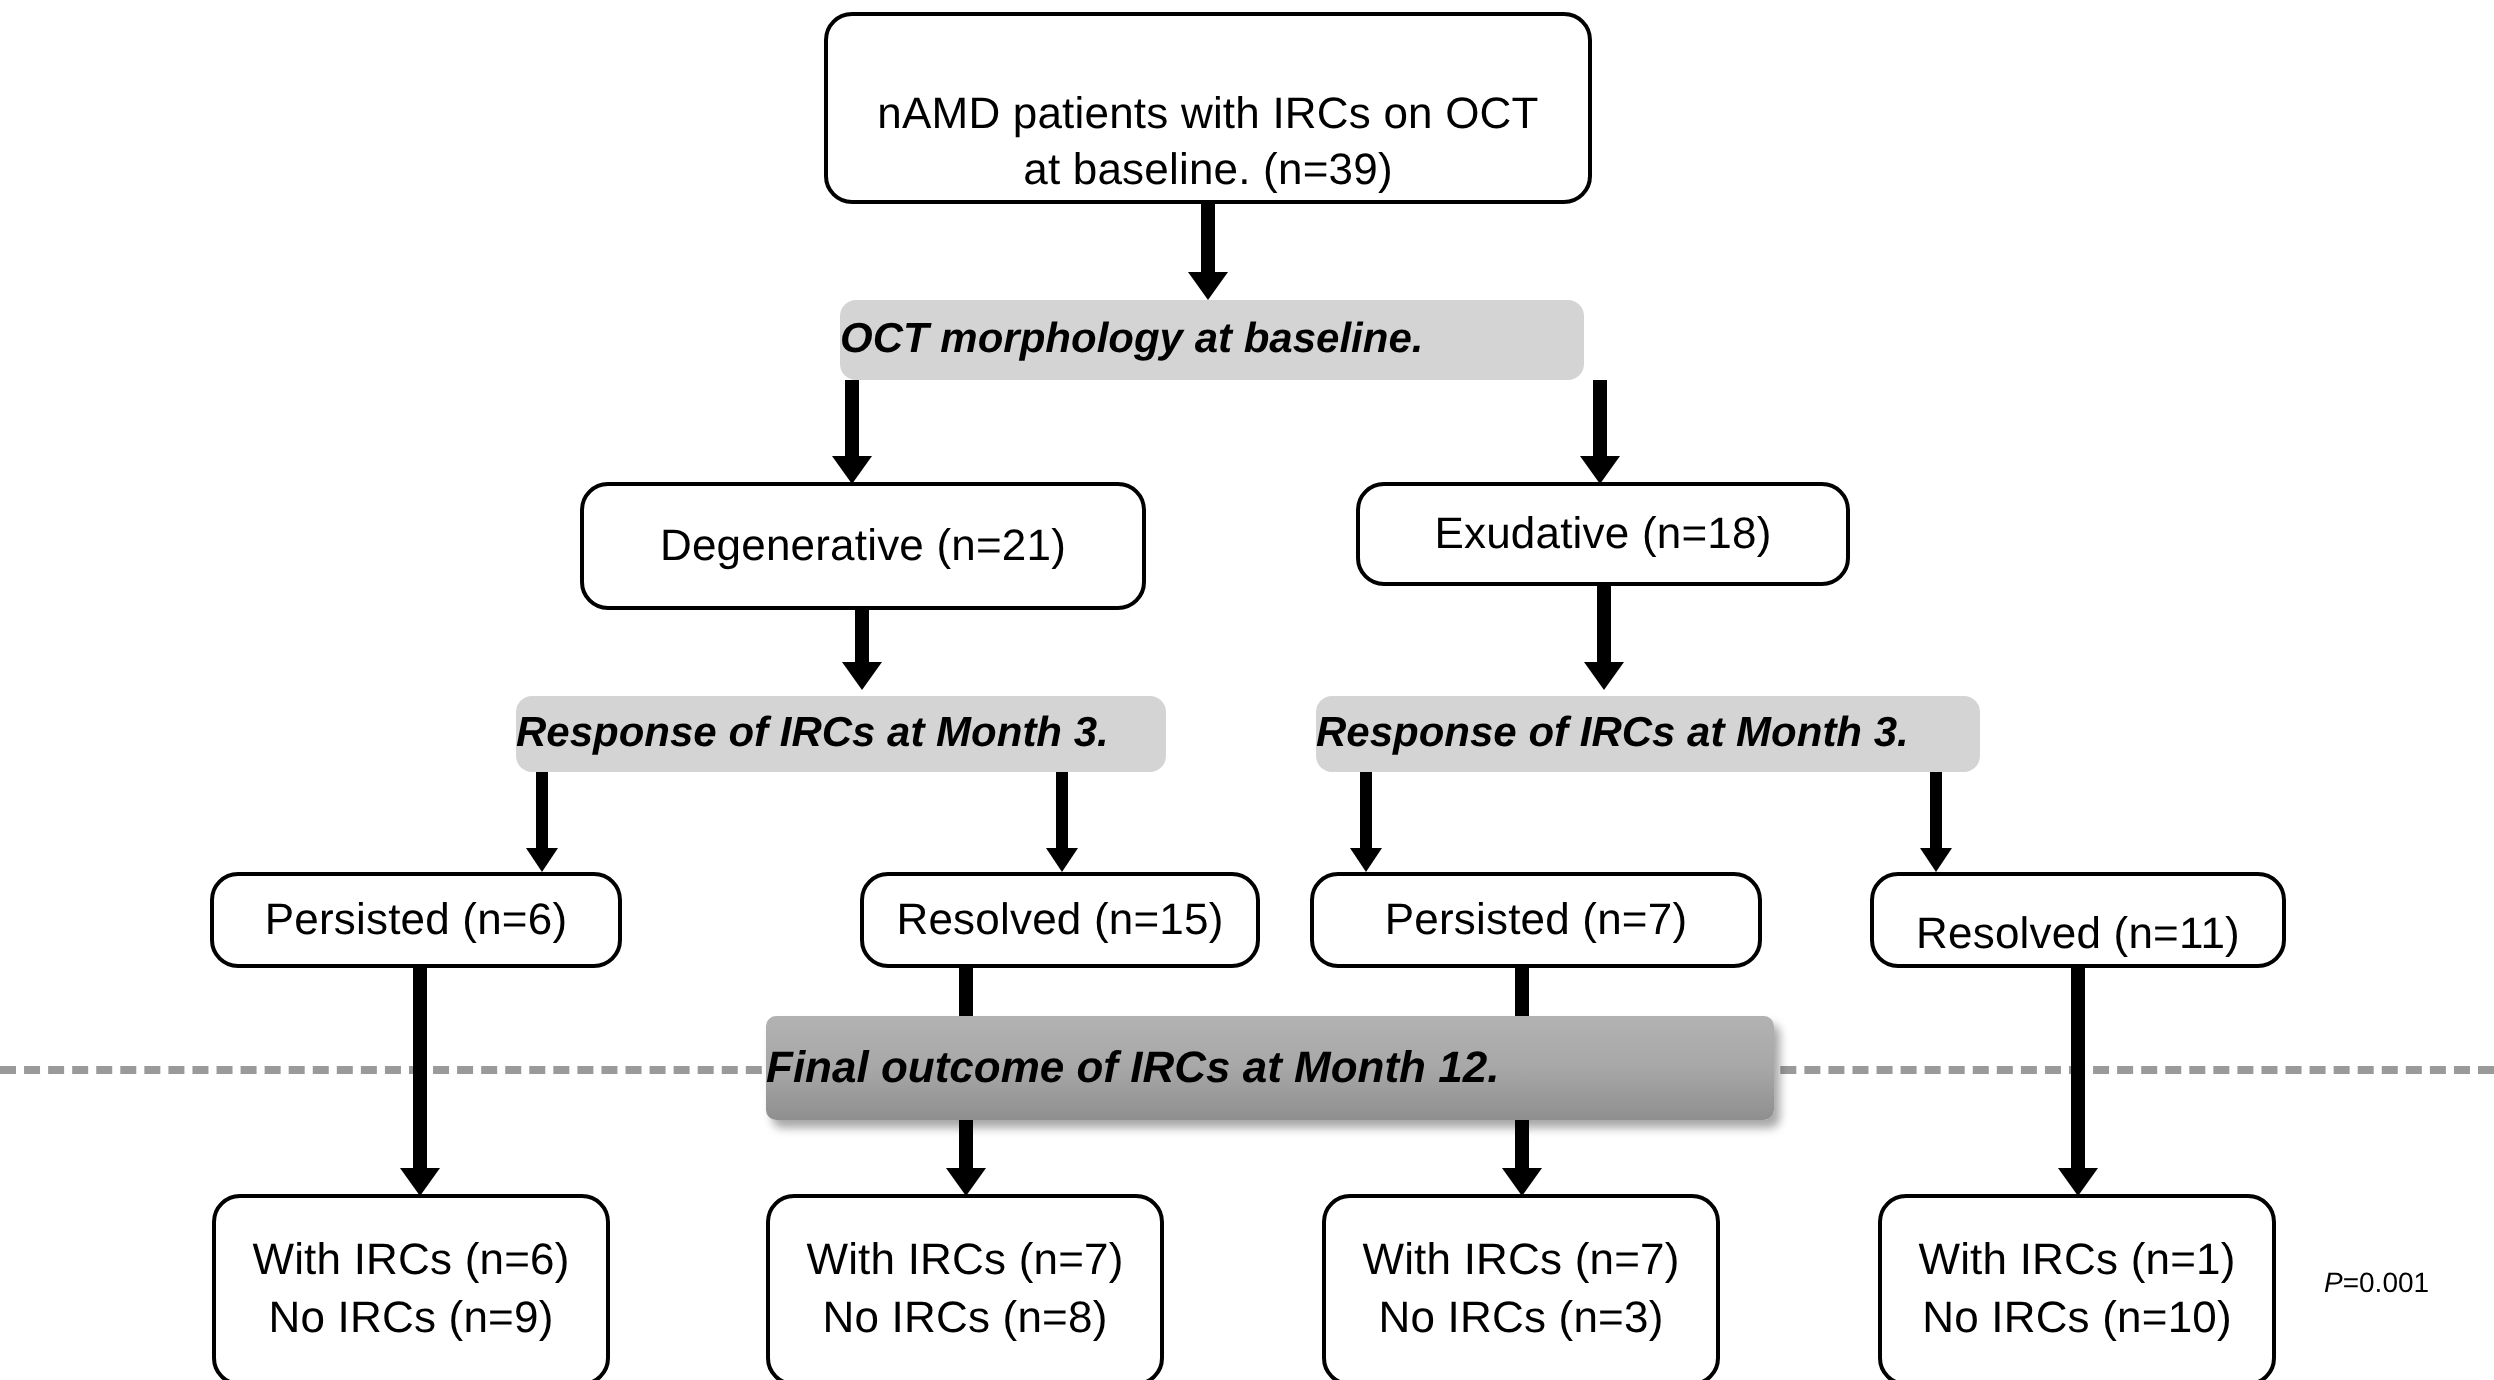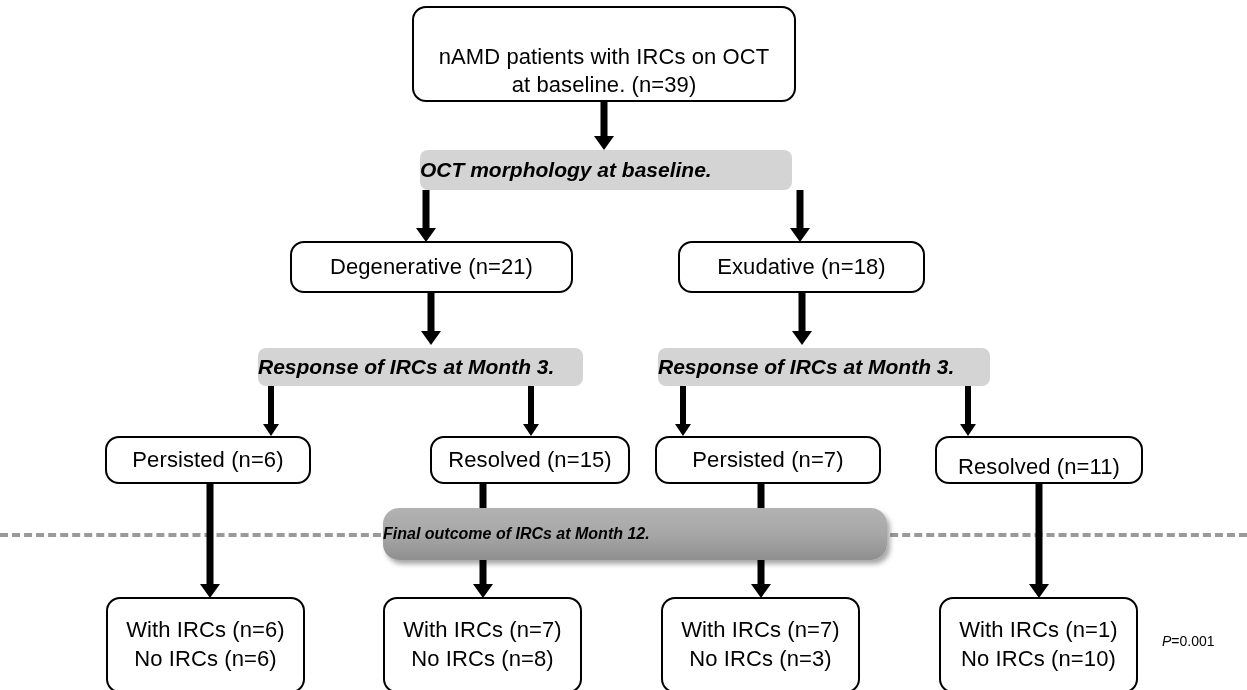--- a/index.html
+++ b/index.html
@@ -52,23 +52,23 @@
     align-items: center;
     font-weight: bold;
     font-style: italic;
     font-size: 21px;
     white-space: nowrap;
     color: #000000;
     z-index: 7;
   }
   .banner-dark {
     background: linear-gradient(180deg, #b2b2b2 0%, #a8a8a8 48%, #8f8f8f 100%);
-    border-radius: 16px;
+    border-radius: 5px;
     box-shadow: 3px 4px 5px rgba(0,0,0,0.35);
-    font-size: 16px;
+    font-size: 22px;
     z-index: 9;
   }
 
   
   .arrow {
     position: absolute;
     z-index: 5;
   }
   .arrow .shaft {
     position: absolute;
@@ -136,21 +136,21 @@
 
   <div class="arrow" style="left:416px; top:190px; width:20px; height:52px;">
     <div class="shaft" style="width:7px; height:40px;"></div>
     <div class="head"></div>
   </div>
   <div class="arrow" style="left:790px; top:190px; width:20px; height:52px;">
     <div class="shaft" style="width:7px; height:40px;"></div>
     <div class="head"></div>
   </div>
 
-  <div class="node" style="left:290px; top:241px; width:283px; height:52px;">
+  <div class="node" style="left:290px; top:241px; width:283px; height:64px;">
     <div class="lines">
       <span class="ln">Degenerative (n=21)</span>
     </div>
   </div>
   <div class="node" style="left:678px; top:241px; width:247px; height:52px;">
     <div class="lines">
       <span class="ln">Exudative (n=18)</span>
     </div>
   </div>
 
@@ -228,21 +228,21 @@
     <div class="head"></div>
   </div>
 
   <div class="banner banner-dark" style="left:383px; top:508px; width:504px; height:52px;">
     <span>Final outcome of IRCs at Month 12.</span>
   </div>
 
   <div class="node" style="left:106px; top:597px; width:199px; height:96px;">
     <div class="lines">
       <span class="ln">With IRCs (n=6)</span>
-      <span class="ln">No IRCs (n=6)</span>
+      <span class="ln">No IRCs (n=9)</span>
     </div>
   </div>
   <div class="node" style="left:383px; top:597px; width:199px; height:96px;">
     <div class="lines">
       <span class="ln">With IRCs (n=7)</span>
       <span class="ln">No IRCs (n=8)</span>
     </div>
   </div>
   <div class="node" style="left:661px; top:597px; width:199px; height:96px;">
     <div class="lines">

